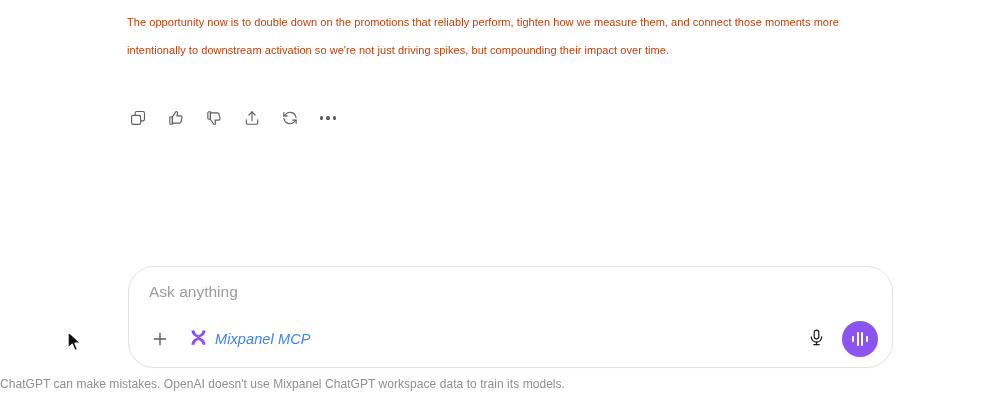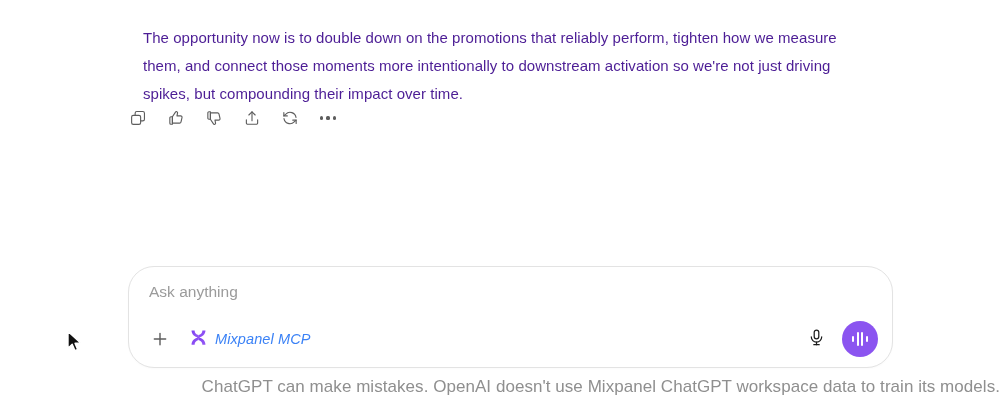--- a/index.html
+++ b/index.html
@@ -21,26 +21,26 @@
   }
 
   
   .message-block {
     position: absolute;
     left: 127px;
     top: 8px;
     width: 760px;
   }
   .message-text {
-    font-size: 15px;
+    font-size: 11px;
     line-height: 28px;
-    color: #4c1d95;
+    color: #c2410c;
     letter-spacing: 0.05px;
     white-space: pre-wrap;
-    margin: 16px;
+    margin: 0;
   }
 
   
   .action-row {
     position: absolute;
     left: 124px;
     top: 104px;
     display: flex;
     align-items: center;
     gap: 10px;
@@ -191,22 +191,22 @@
   }
   .wave i.s { height: 6px; }
   .wave i.t { height: 14px; }
 
   
   .footer-note {
     position: absolute;
     left: 0;
     right: 0;
     top: 377px;
-    text-align: right;
-    font-size: 17px;
+    text-align: left;
+    font-size: 12px;
     color: #8f8f8f;
     letter-spacing: 0.05px;
   }
 
   
   .cursor {
     position: absolute;
     left: 66px;
     top: 330px;
     width: 18px;

